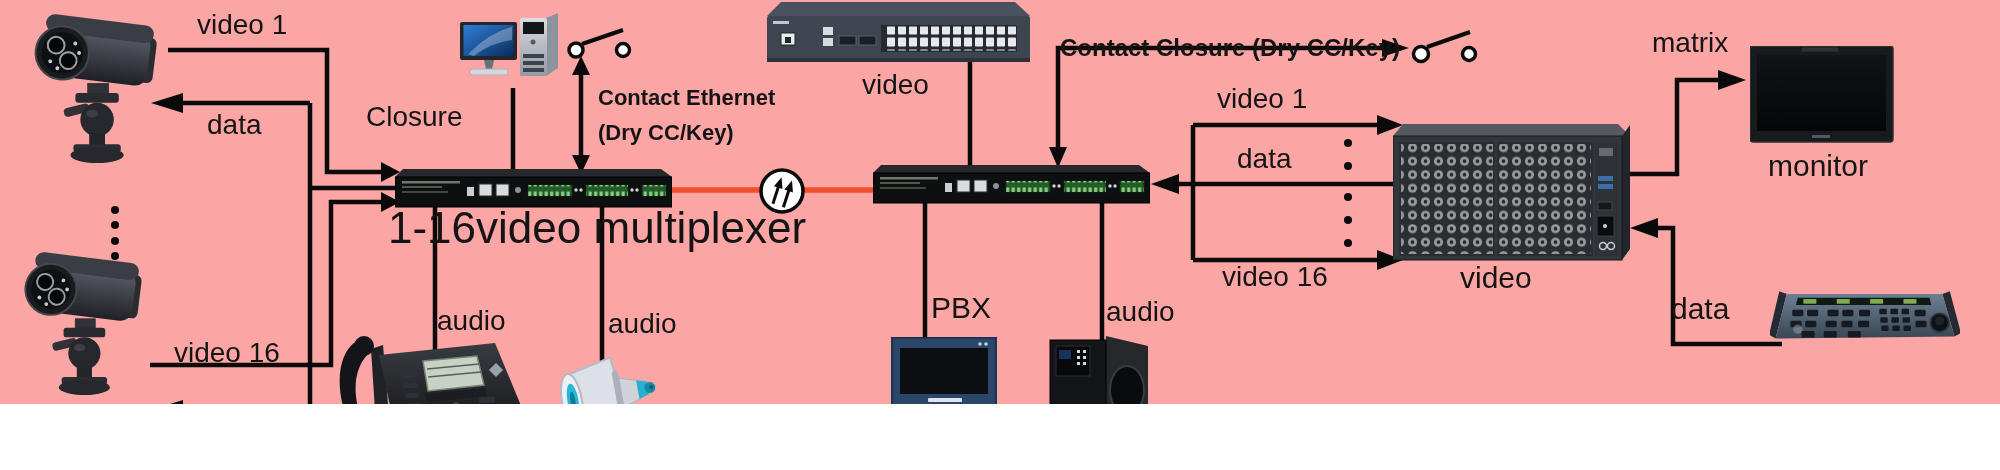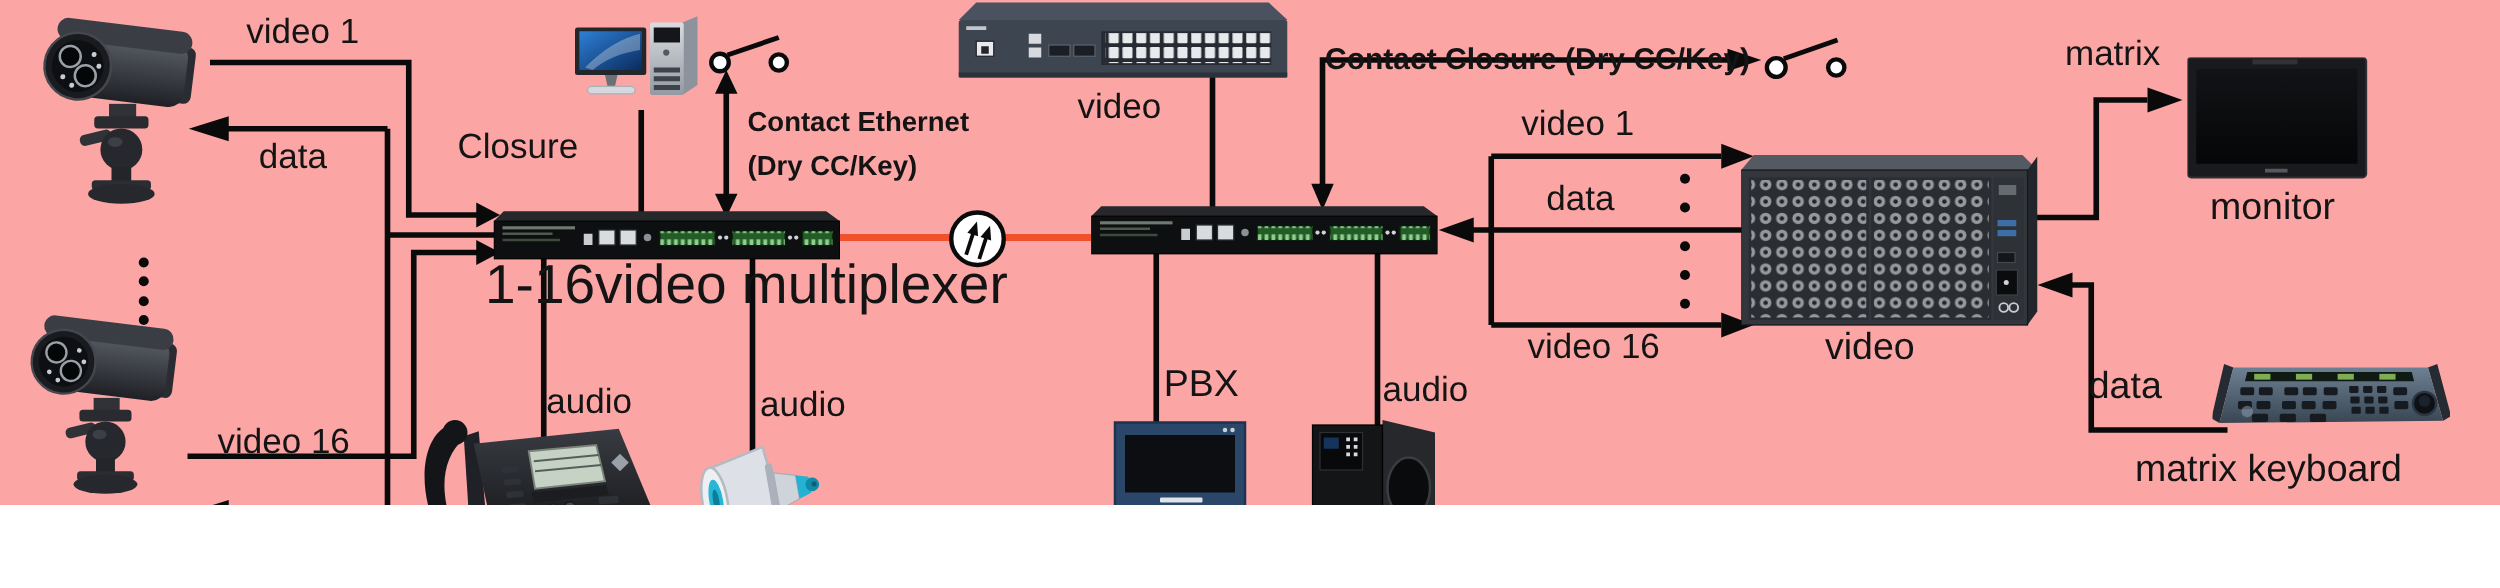--- a/index.html
+++ b/index.html
@@ -457,15 +457,14 @@
 <div class="lbl l28" style="left:1237px;top:144px">data</div>
 <div class="lbl l28" style="left:1222px;top:262px">video 16</div>
 <div class="lbl l30" style="left:931px;top:292px">PBX</div>
 <div class="lbl l28" style="left:1106px;top:297px">audio</div>
 <div class="lbl l28" style="left:437px;top:306px">audio</div>
 <div class="lbl l28" style="left:608px;top:309px">audio</div>
 <div class="lbl l28" style="left:1652px;top:28px">matrix</div>
 <div class="lbl l30" style="left:1768px;top:150px">monitor</div>
 <div class="lbl l30" style="left:1460px;top:262px">video</div>
 <div class="lbl l30" style="left:1671px;top:293px">data</div>
-<div class="lbl l30" style="left:1708px;top:360px">matrix keyboard</div>
 
 </div>
 
 </body></html>

